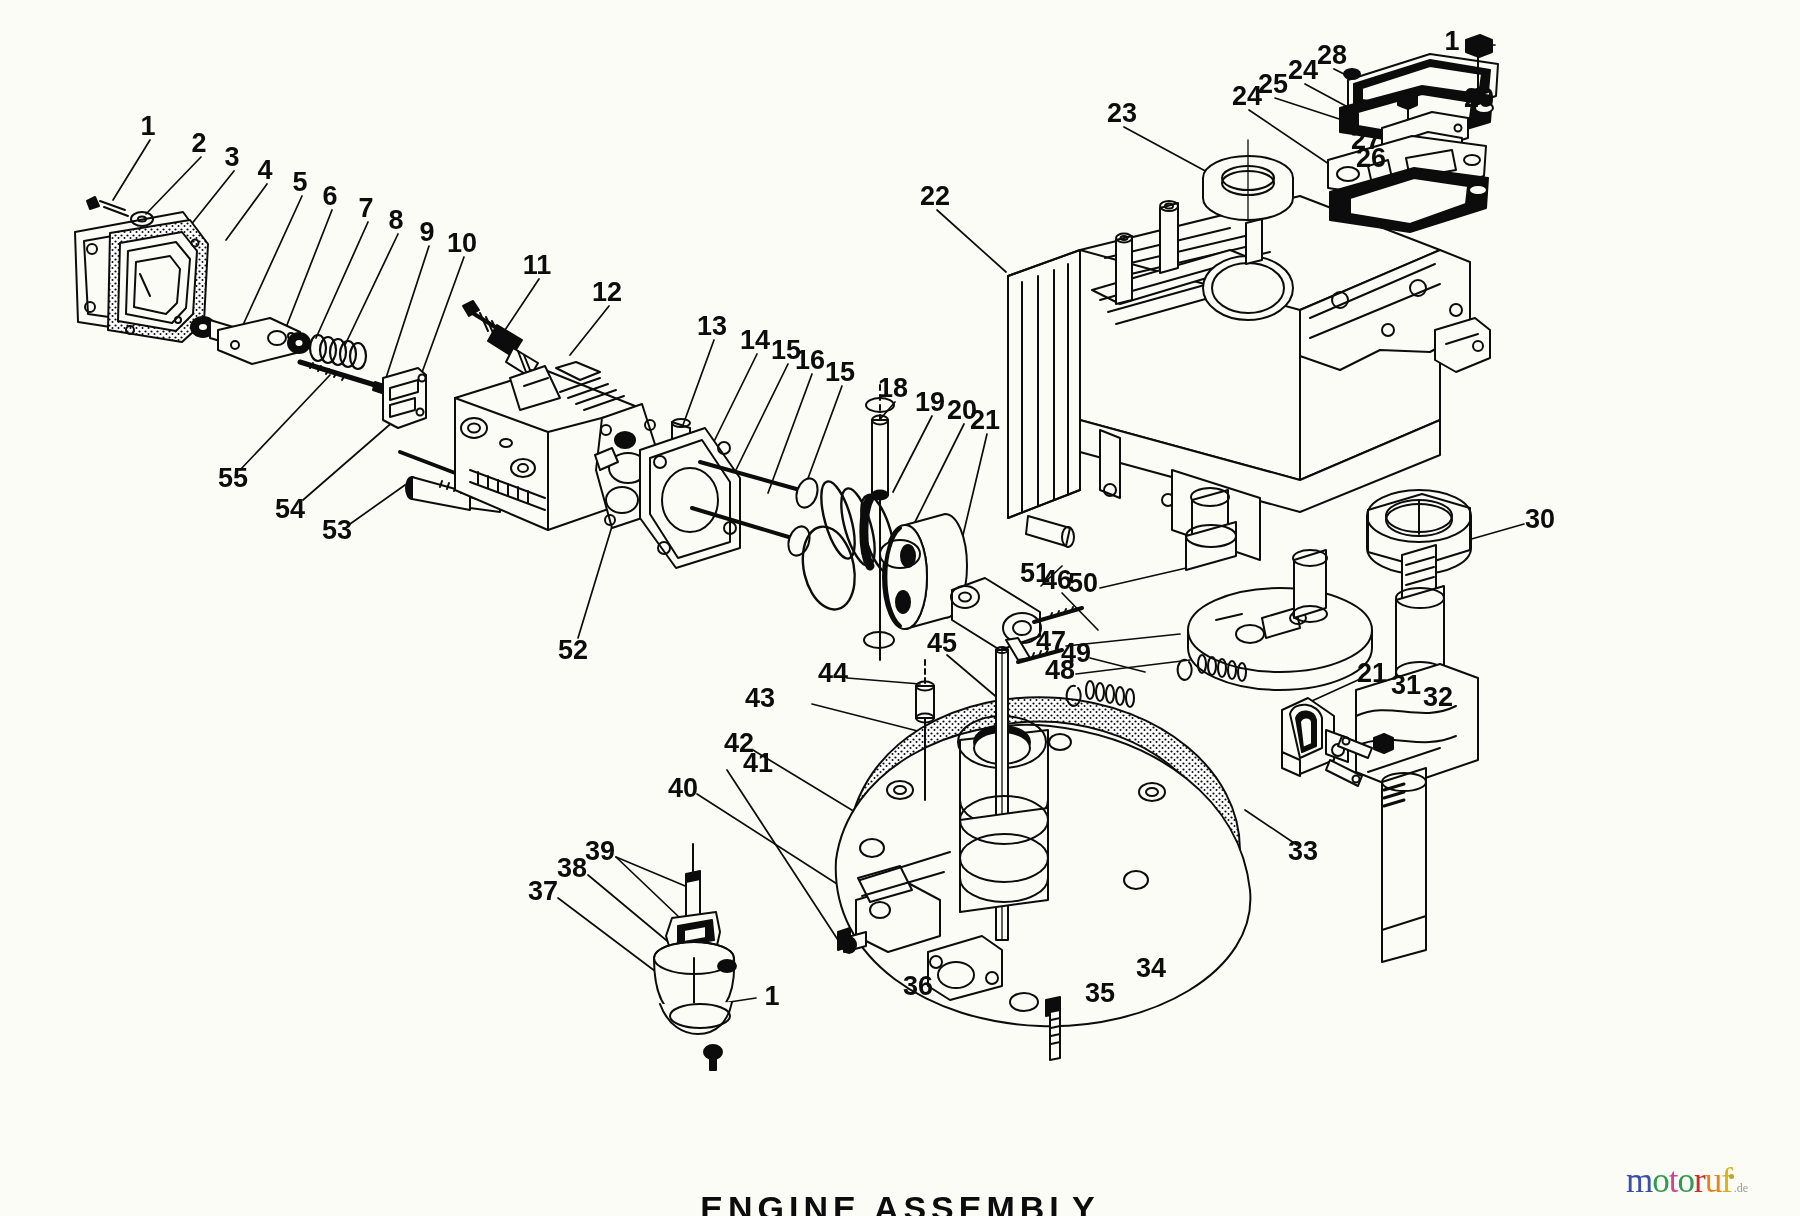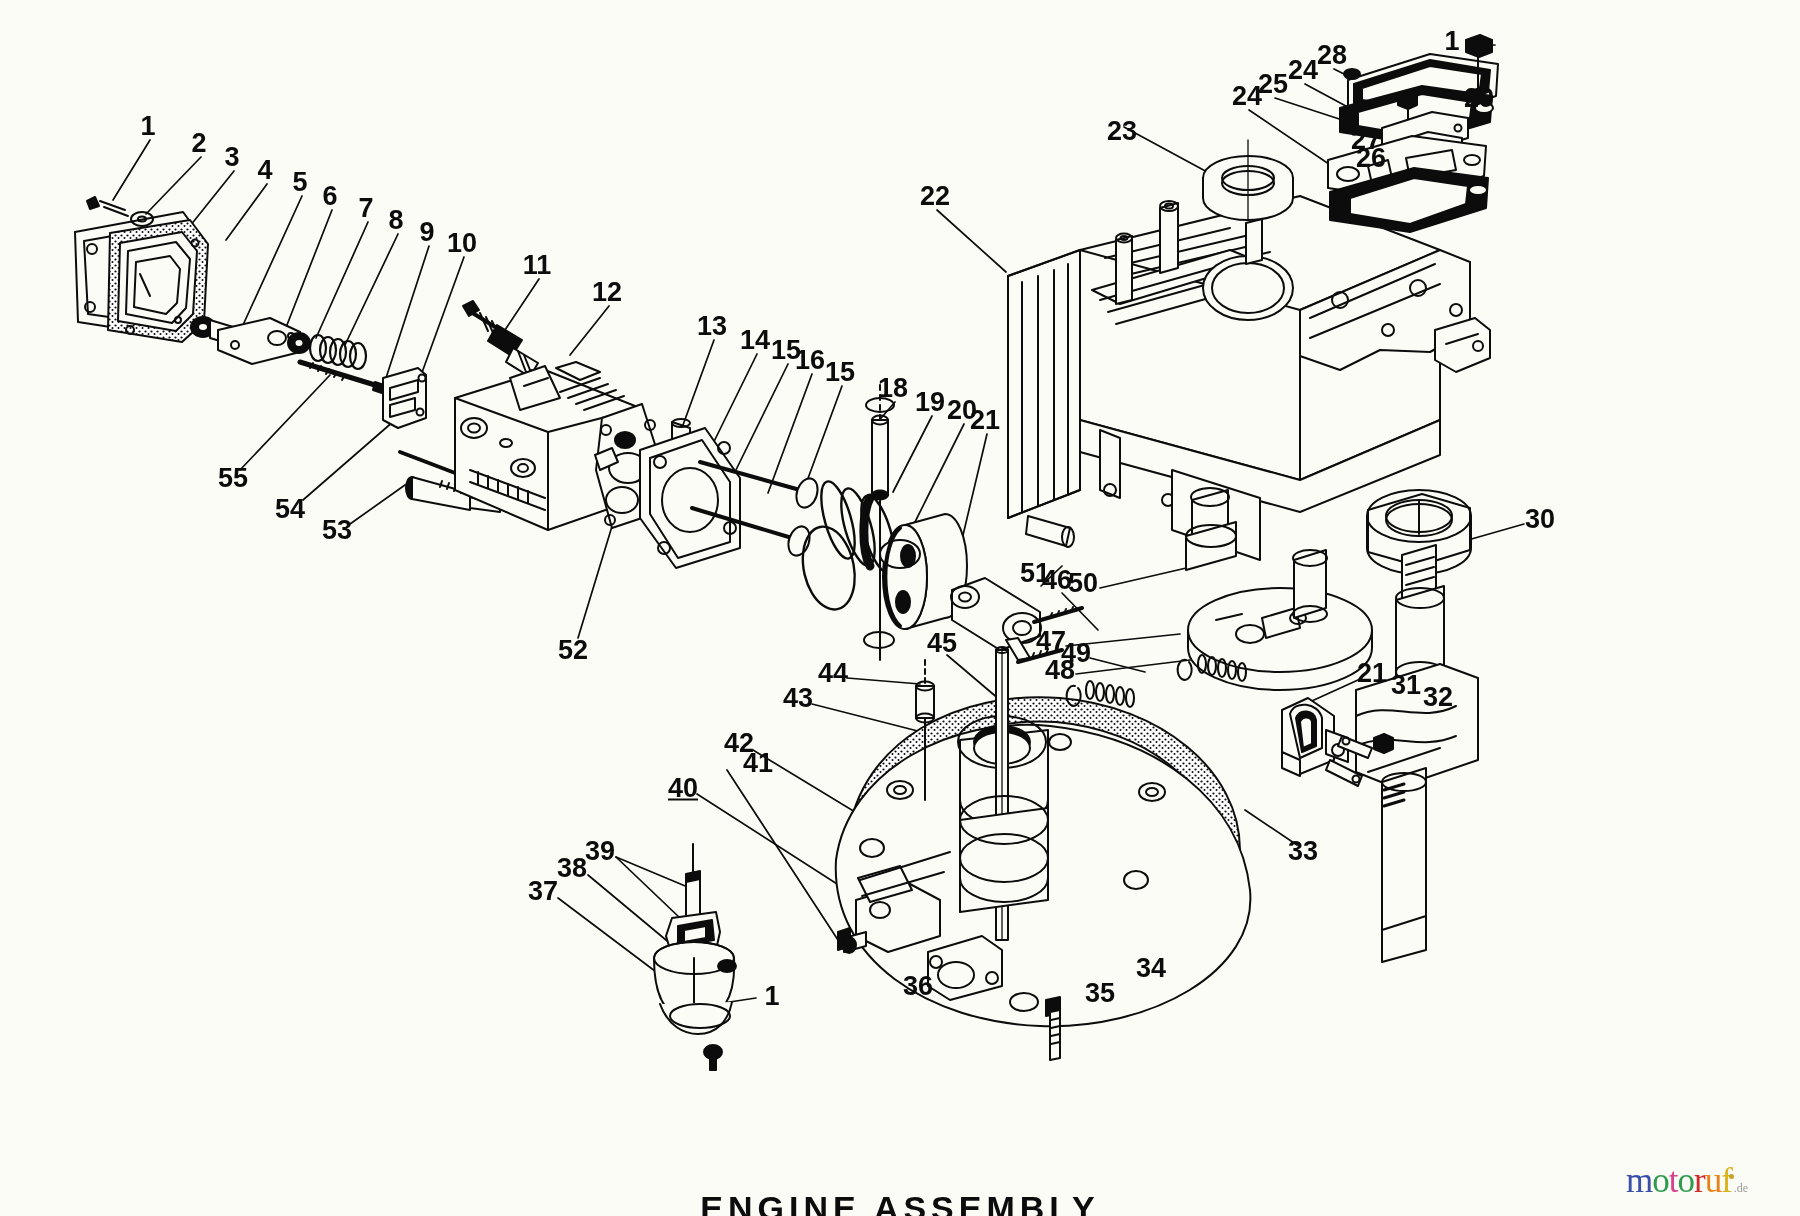--- a/index.html
+++ b/index.html
@@ -585,42 +585,42 @@
       <div class="callout" style="left: 712px; top: 326px;">13</div>
       <div class="callout" style="left: 755px; top: 340px; text-align: center;">14</div>
       <div class="callout" style="left: 786px; top: 350px;">15</div>
       <div class="callout" style="left: 810px; top: 360px;">16</div>
       <div class="callout" style="left: 840px; top: 372px;">15</div>
       <div class="callout" style="left: 893px; top: 388px;">18</div>
       <div class="callout" style="left: 930px; top: 402px;">19</div>
       <div class="callout" style="left: 962px; top: 410px;">20</div>
       <div class="callout" style="left: 985px; top: 420px;">21</div>
       <div class="callout" style="left: 935px; top: 196px;">22</div>
-      <div class="callout" style="left: 1122px; top: 113px; margin-top: 18px;">23</div>
+      <div class="callout" style="left: 1122px; top: 113px;">23</div>
       <div class="callout" style="left: 1247px; top: 96px;">24</div>
       <div class="callout" style="left: 1273px; top: 84px;">25</div>
       <div class="callout" style="left: 1303px; top: 70px;">24</div>
       <div class="callout" style="left: 1332px; top: 55px;">28</div>
       <div class="callout" style="left: 1452px; top: 41px;">1</div>
       <div class="callout" style="left: 1479px; top: 98px;">29</div>
       <div class="callout" style="left: 1366px; top: 140px;">27</div>
       <div class="callout" style="left: 1371px; top: 158px;">26</div>
       <div class="callout" style="left: 1540px; top: 519px;">30</div>
       <div class="callout" style="left: 1035px; top: 573px;">51</div>
       <div class="callout" style="left: 1057px; top: 580px;">46</div>
       <div class="callout" style="left: 1083px; top: 583px;">50</div>
       <div class="callout" style="left: 1051px; top: 641px;">47</div>
       <div class="callout" style="left: 1076px; top: 653px;">49</div>
       <div class="callout" style="left: 1060px; top: 670px;">48</div>
       <div class="callout" style="left: 942px; top: 643px;">45</div>
       <div class="callout" style="left: 833px; top: 673px;">44</div>
-      <div class="callout" style="left: 798px; top: 698px;">43</div>
+      <div class="callout" style="left: 760px; top: 698px;">43</div>
       <div class="callout" style="left: 739px; top: 743px;">42</div>
       <div class="callout" style="left: 713px; top: 763px; margin-left: 45px;">41</div>
-      <div class="callout" style="left: 683px; top: 788px; text-decoration: underline;">40</div>
+      <div class="callout" style="left: 683px; top: 788px;">40</div>
       <div class="callout" style="left: 600px; top: 851px;">39</div>
       <div class="callout" style="left: 572px; top: 868px;">38</div>
       <div class="callout" style="left: 543px; top: 891px;">37</div>
       <div class="callout" style="left: 772px; top: 996px;">1</div>
       <div class="callout" style="left: 918px; top: 986px;">36</div>
       <div class="callout" style="left: 1100px; top: 993px;">35</div>
       <div class="callout" style="left: 1151px; top: 968px;">34</div>
       <div class="callout" style="left: 1303px; top: 851px;">33</div>
       <div class="callout" style="left: 1372px; top: 673px;">21</div>
       <div class="callout" style="left: 1406px; top: 685px;">31</div>

